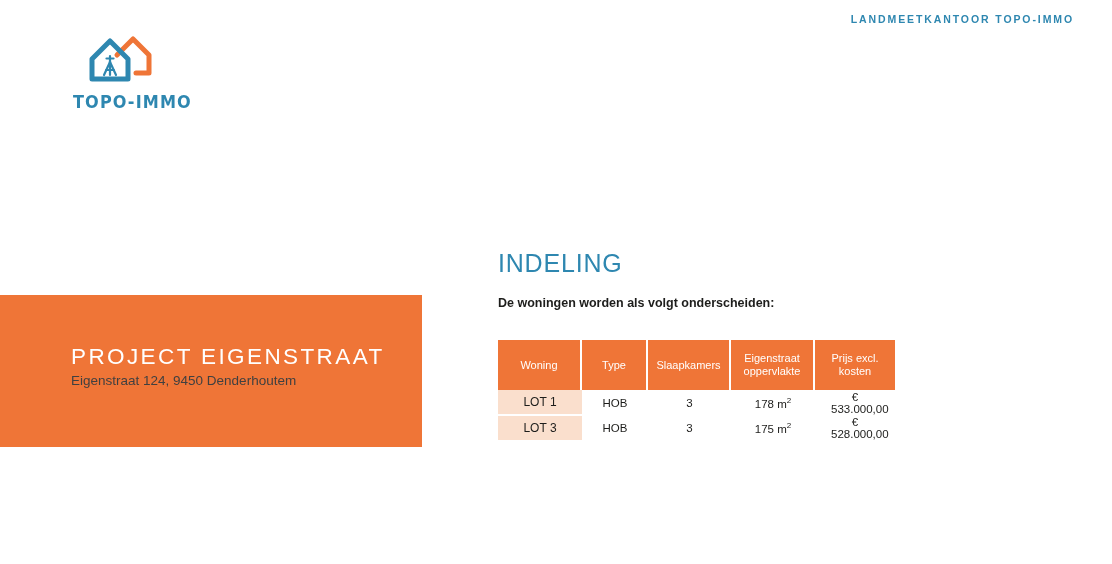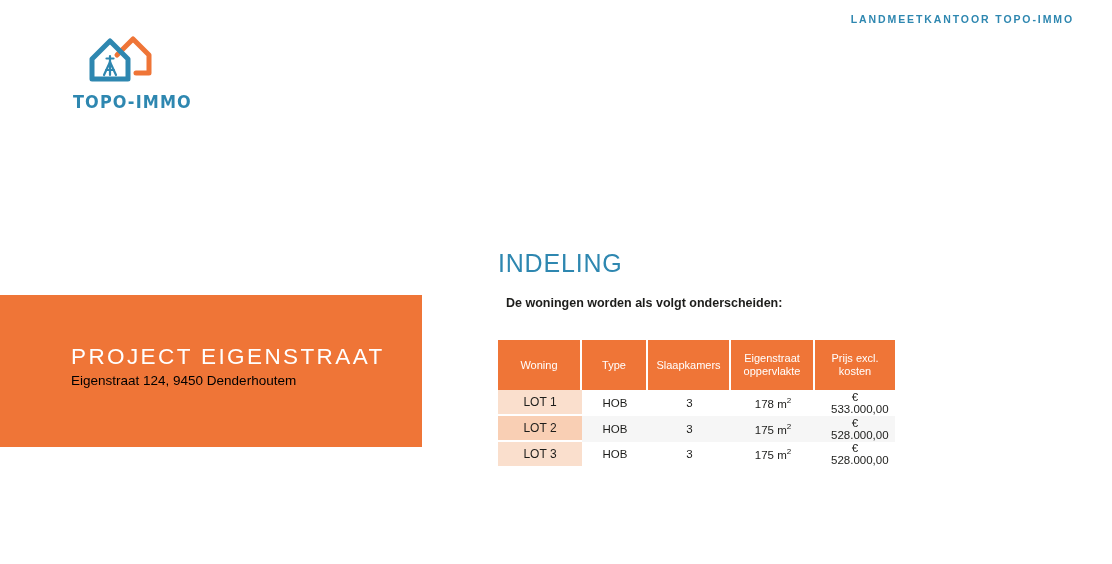--- a/index.html
+++ b/index.html
@@ -76,42 +76,42 @@
     color: #ffffff;
     white-space: nowrap;
     font-weight: 400;
     text-align: right;
   }
   .project-address {
     position: absolute;
     left: 71px;
     top: 78px;
     font-size: 13.5px;
-    color: #000000;
+    color: #404040;
     white-space: nowrap;
     font-weight: 400;
   }
 
   
   .content {
     position: absolute;
     left: 498px;
     top: 248px;
     width: 600px;
   }
   .section-title {
     font-size: 25px;
     color: #2e87b0;
     letter-spacing: 0.8px;
     font-weight: 400;
     margin: 0;
     line-height: 30px;
   }
   .section-intro {
-    margin: 17px 0 0 8px;
+    margin: 17px 0 0 0;
     font-size: 12.5px;
     color: #1d1d1b;
     font-weight: 600;
     line-height: 16px;
   }
 
   
   .lot-table {
     margin-top: 29px;
     border-collapse: separate;
@@ -227,27 +227,20 @@
       </tr>
     </thead>
     <tbody>
       <tr>
         <td class="col-woning">LOT 1</td>
         <td>HOB</td>
         <td>3</td>
         <td><span class="nowrap"><span>178 m</span><span class="sup">2</span></span></td>
         <td>€ 533.000,00</td>
       </tr>
-      <tr class="alt">
-        <td class="col-woning">LOT 2</td>
-        <td>HOB</td>
-        <td>3</td>
-        <td><span class="nowrap"><span>175 m</span><span class="sup">2</span></span></td>
-        <td>€ 528.000,00</td>
-      </tr>
       <tr>
         <td class="col-woning">LOT 3</td>
         <td>HOB</td>
         <td>3</td>
         <td><span class="nowrap"><span>175 m</span><span class="sup">2</span></span></td>
         <td>€ 528.000,00</td>
       </tr>
     </tbody>
   </table>
 

